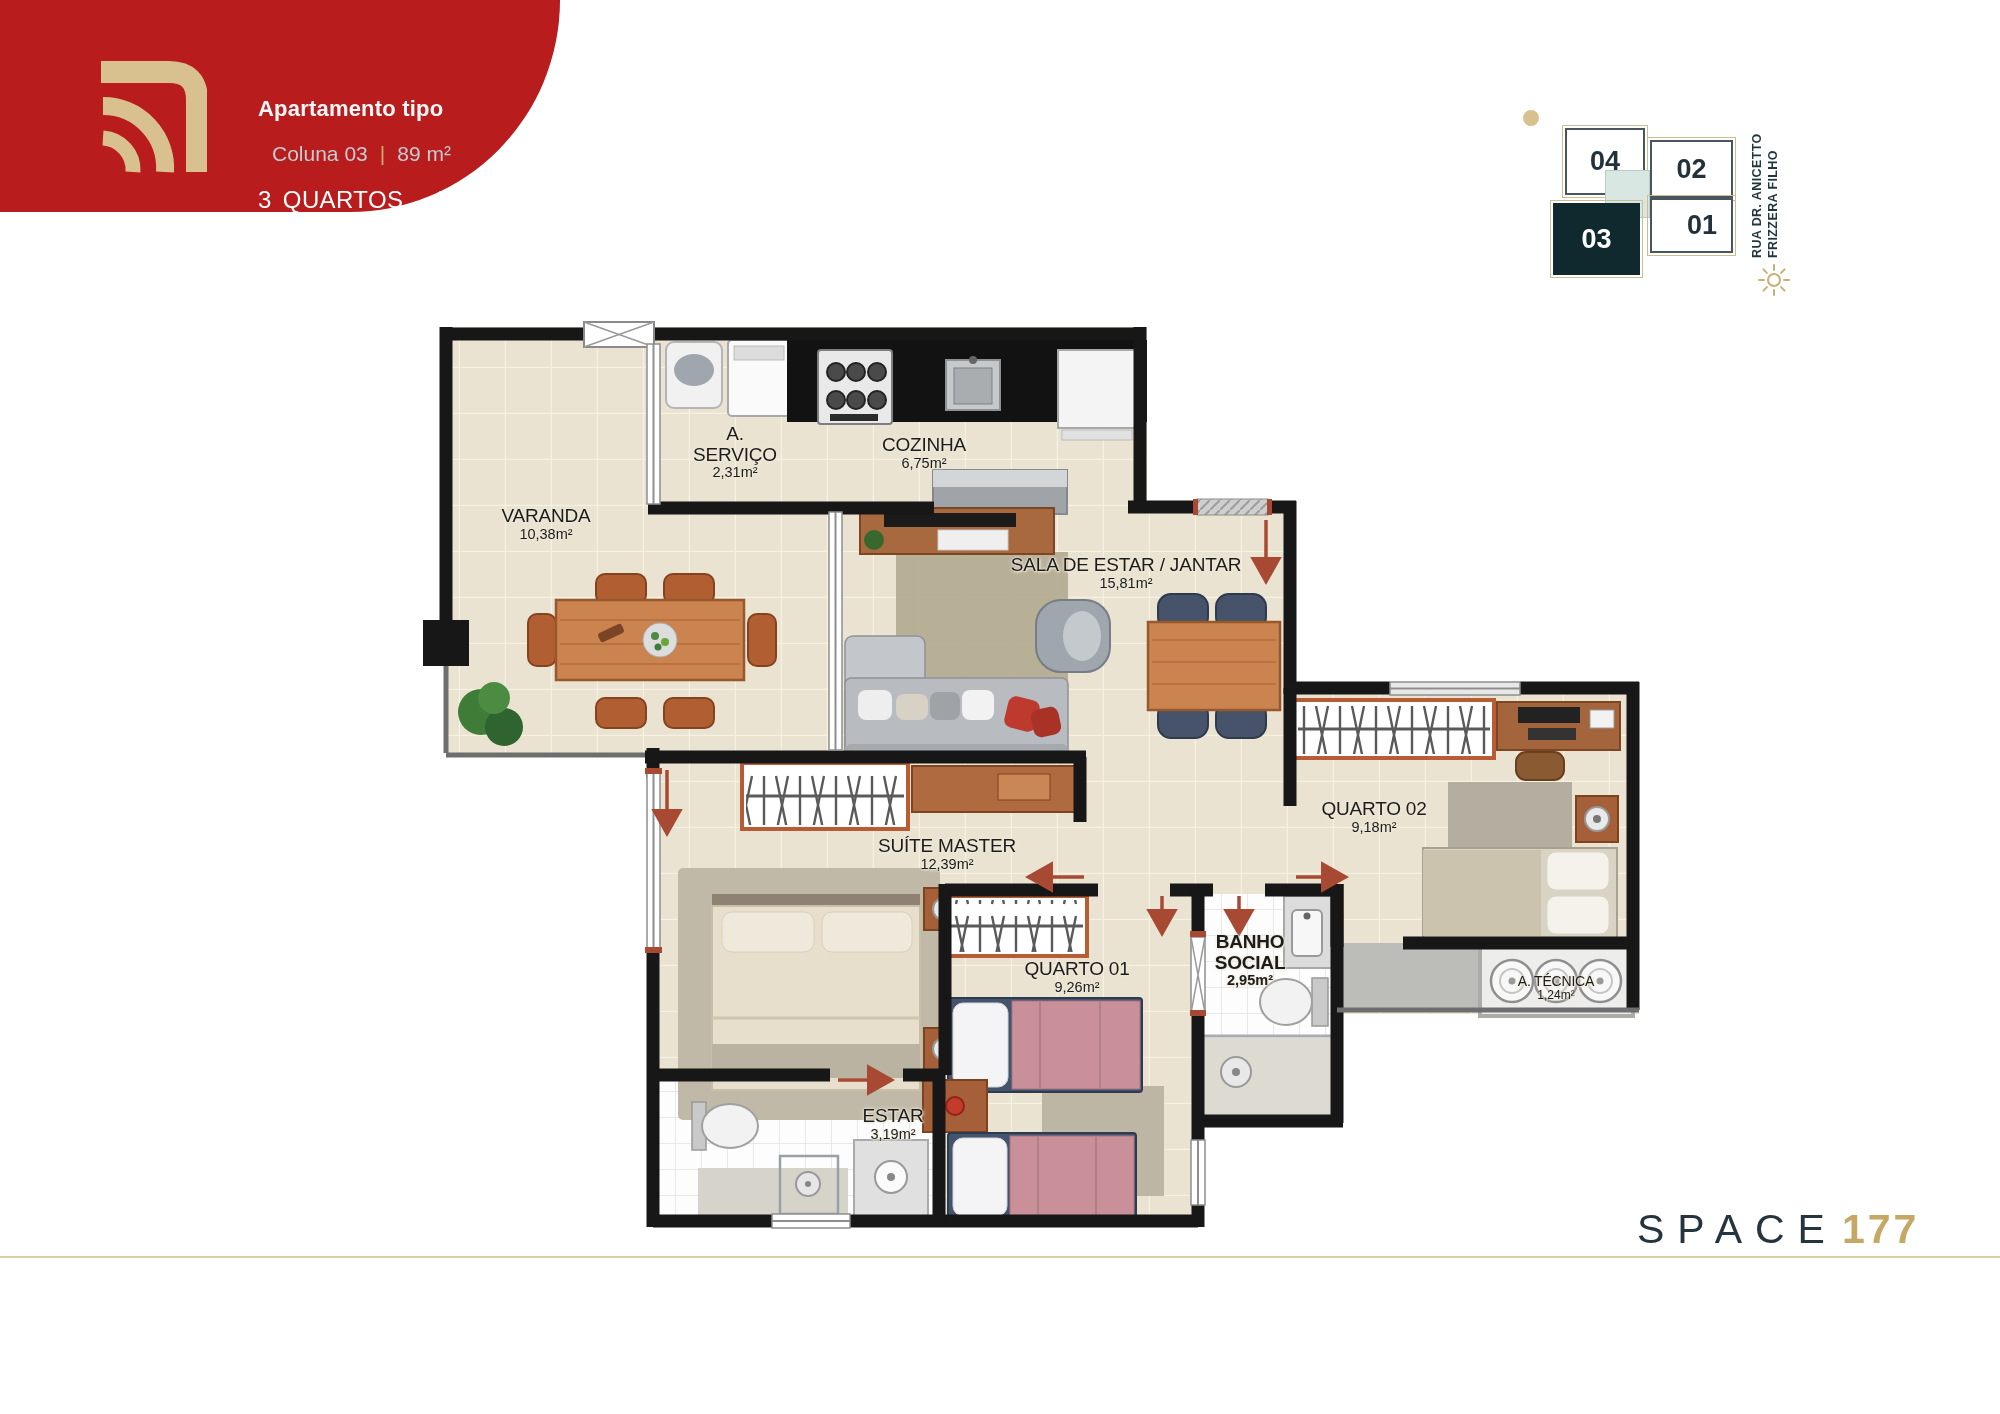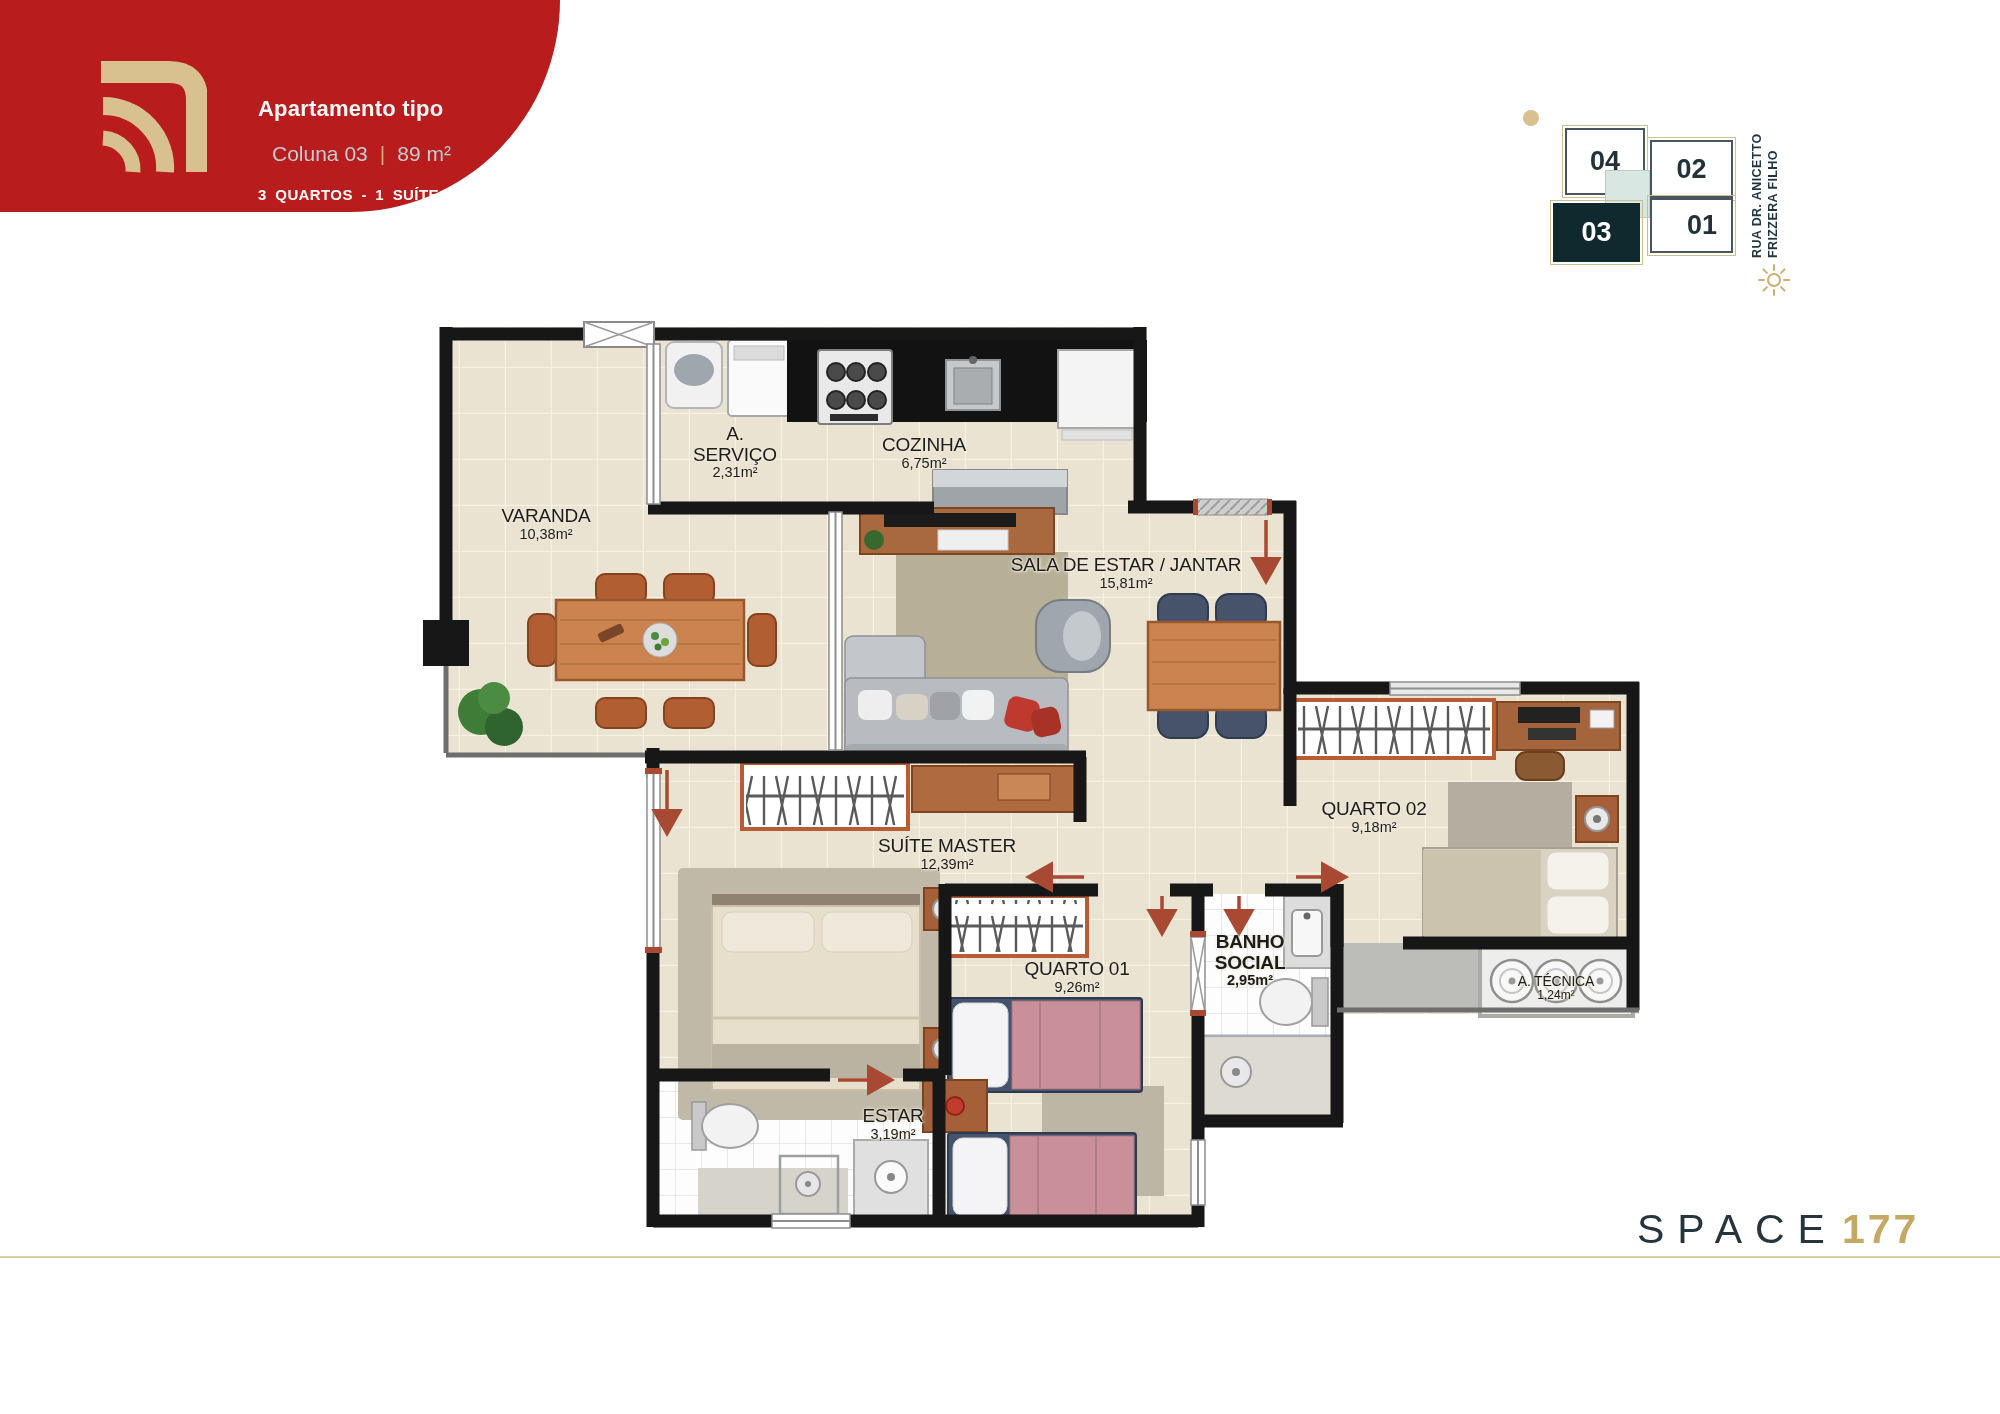--- a/index.html
+++ b/index.html
@@ -11,33 +11,33 @@
 
   
   .banner {
     position:absolute; left:0; top:0; width:560px; height:212px;
     background:#b91c1c; border-bottom-right-radius:210px 212px;
   }
   .banner-logo { position:absolute; left:95px; top:60px; }
   .b-title { position:absolute; left:258px; top:96px; font-size:22px; font-weight:700; color:#F4F7F8; letter-spacing:.2px; }
   .b-sub   { position:absolute; left:258px; top:142px; font-size:21px; color:#C2CDD3;margin-left:14px; }
   .b-sub .sep { color:#C9AE76; padding:0 12px; font-weight:400; }
-  .b-high  { position:absolute; left:258px; top:186px; font-size:15px; font-weight:700; color:#FFFFFF; letter-spacing:.4px; word-spacing:4px; }
+  .b-high  { position:absolute; left:258px; top:186px; font-size:24px; font-weight:400; color:#FFFFFF; letter-spacing:.4px; word-spacing:4px; }
 
   
   .keyplan { position:absolute; left:1515px; top:95px; width:300px; height:215px; }
   .kp-dot { position:absolute; left:8px; top:15px; width:16px; height:16px; border-radius:50%; background:#D9C08F; }
   .kp-unit {
     position:absolute; display:flex; align-items:center; justify-content:center;
     background:#fff; border:2px solid #4A565E; outline:1px solid #CDBD8F; outline-offset:2px;
     font-size:27px; font-weight:700; color:#22313A;
   }
   .kp-04 { left:50px;  top:33px;  width:80px; height:67px; }
   .kp-02 { left:135px; top:45px;  width:83px; height:58px; }
-  .kp-03 { left:38px;  top:108px; width:87px; height:59px; background:#10292E; color:#fff; border-color:#10292E; }
+  .kp-03 { left:38px;  top:108px; width:87px; height:72px; background:#10292E; color:#fff; border-color:#10292E; }
   .kp-01 { left:135px; top:103px; width:83px; height:55px;padding-left:21px; }
   .kp-core { position:absolute; left:90px; top:75px; width:45px; height:48px; background:#D9E7E2; border:1px solid #B9CCC5; }
   .kp-street {
     position:absolute; left:234px; top:163px; width:168px;
     transform:rotate(-90deg); transform-origin:0 0;
     font-size:12.5px; font-weight:700; color:#1F3641; letter-spacing:.4px; line-height:1.3; white-space:nowrap;
   }
   .kp-sun { position:absolute; left:242px; top:168px; }
 
   

